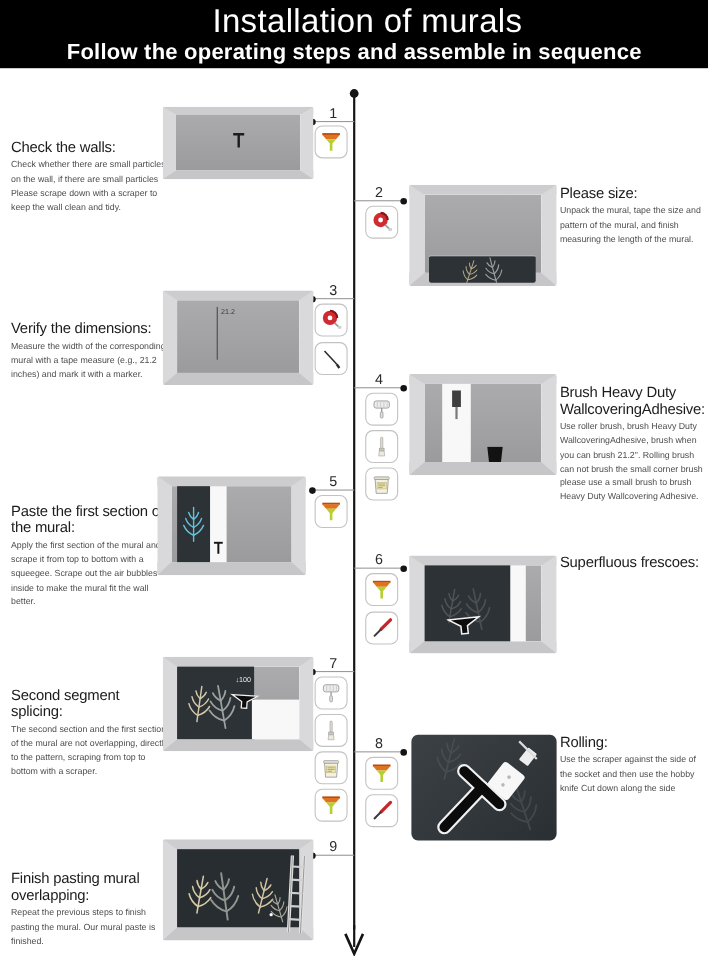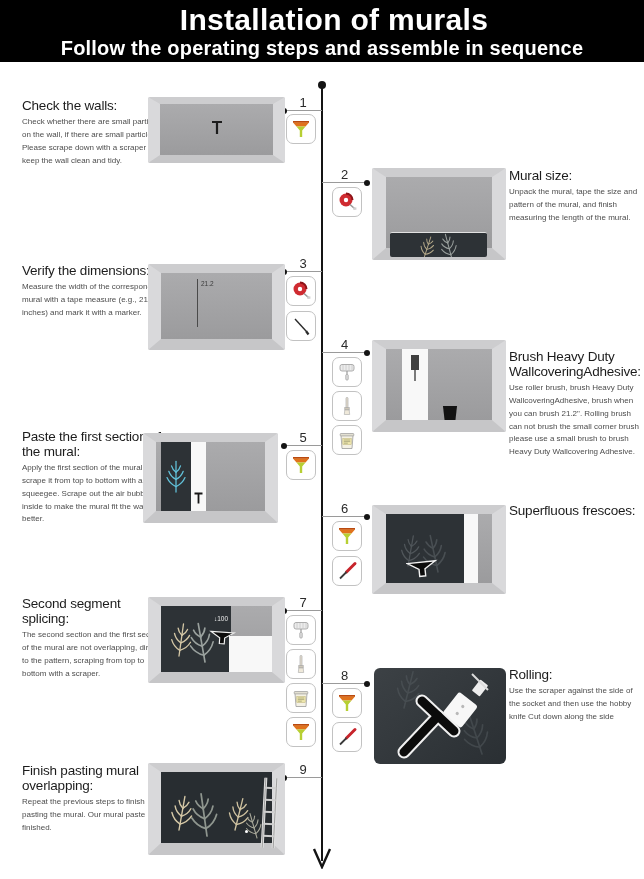--- a/index.html
+++ b/index.html
@@ -2,30 +2,30 @@
 <html><head>
 <meta charset="utf-8">
 <style>
   html,body{margin:0;padding:0;background:#fff;}
   .page{position:relative;width:644px;height:879px;background:#ffffff;overflow:hidden;
         font-family:"Liberation Sans", sans-serif;}
   .abs{position:absolute;}
 
   
   .header{position:absolute;left:0;top:0;width:644px;height:62px;background:#000;color:#fff;text-align:center;}
-  .header .h-title{margin:0;padding-top:3px;font-size:30px;font-weight:700;letter-spacing:0.3px;padding-left:24px;}
+  .header .h-title{margin:0;padding-top:3px;font-size:30px;font-weight:400;letter-spacing:0.3px;padding-left:24px;}
   .header .h-sub{margin:0;font-size:20px;font-weight:700;letter-spacing:0.2px;}
 
   
   .tl-line{position:absolute;left:321px;top:85px;width:2px;height:760px;background:#141414;}
   .tl-dot{position:absolute;left:318px;top:81px;width:8px;height:8px;border-radius:50%;background:#141414;}
 
   
   .txt{position:absolute;}
-  .txt-l{left:22px;width:146px;}
+  .txt-l{left:10px;width:146px;margin-top:28px;}
   .txt-r{left:509px;width:133px;}
   .t{margin:0;font-size:13.5px;font-weight:400;color:#1c1c1c;line-height:1.12;letter-spacing:-0.2px;}
   .b{margin:3px 0 0;font-size:8px;color:#4d4d4d;line-height:1.6;}
 
   
   .connector{position:absolute;height:1px;background:#9a9a9a;}
   .connector .dot{position:absolute;top:-2.5px;width:6px;height:6px;border-radius:50%;background:#141414;}
   .connector .dot.dl{left:-3px;} .connector .dot.dr{right:-3px;}
   .num{position:absolute;text-align:center;font-size:13px;color:#2a2a2a;}
 
@@ -116,21 +116,21 @@
     </div>
     <div class="room" style="left:372px;top:168px;width:134px;height:92px;border-width:9px 14px 12px 14px">
       <div class="mural" style="left:4px;bottom:-9px;width:97px;height:24px;border-top:1px solid #e2e2e2;border-radius:2px">
         <svg width="97" height="24" viewBox="0 0 97 24">
           <use href="#fern" stroke="#b6aa8a" transform="translate(34,25) scale(0.65) rotate(18)"></use>
           <use href="#fern" stroke="#9aa09e" transform="translate(62,26) scale(0.75) rotate(-15)"></use>
         </svg>
       </div>
     </div>
     <div class="txt txt-r" style="top:168px">
-      <h3 class="t">Mural size:</h3>
+      <h3 class="t">Please size:</h3>
       <p class="b">Unpack the mural, tape the size and pattern of the mural, and finish measuring the length of the mural.</p>
     </div>
   </section>
 
   <section>
     <div class="txt txt-l" style="top:263px">
       <h3 class="t">Verify the dimensions:</h3>
       <p class="b">Measure the width of the corresponding mural with a tape measure (e.g., 21.2 inches) and mark it with a marker.</p>
     </div>
     <div class="num" style="left:284px;top:256px;width:38px">3</div>

